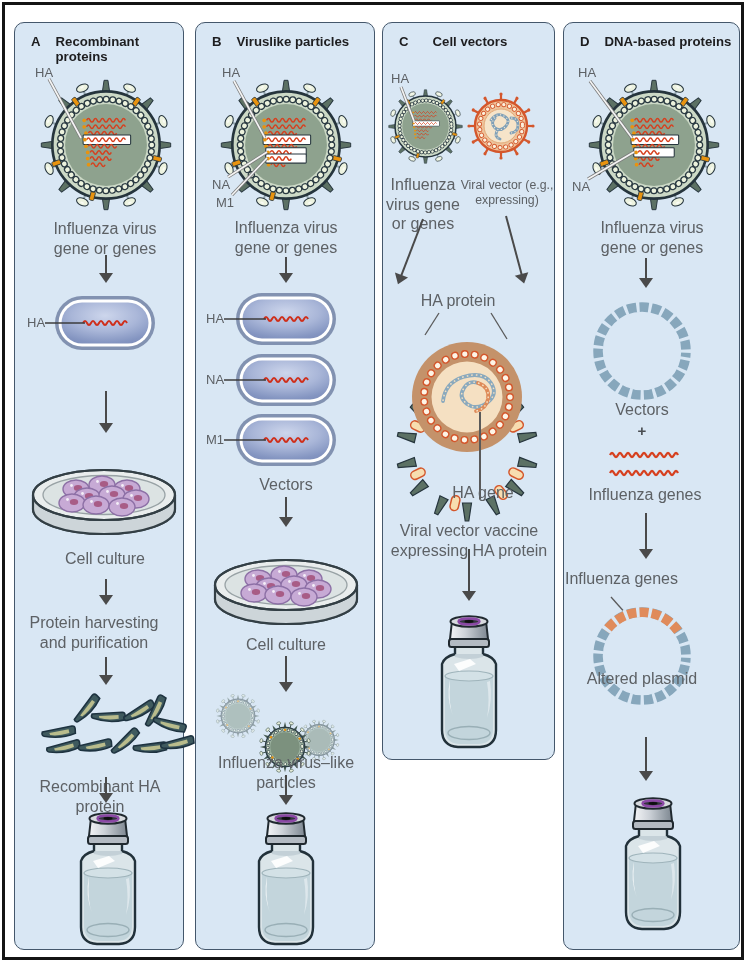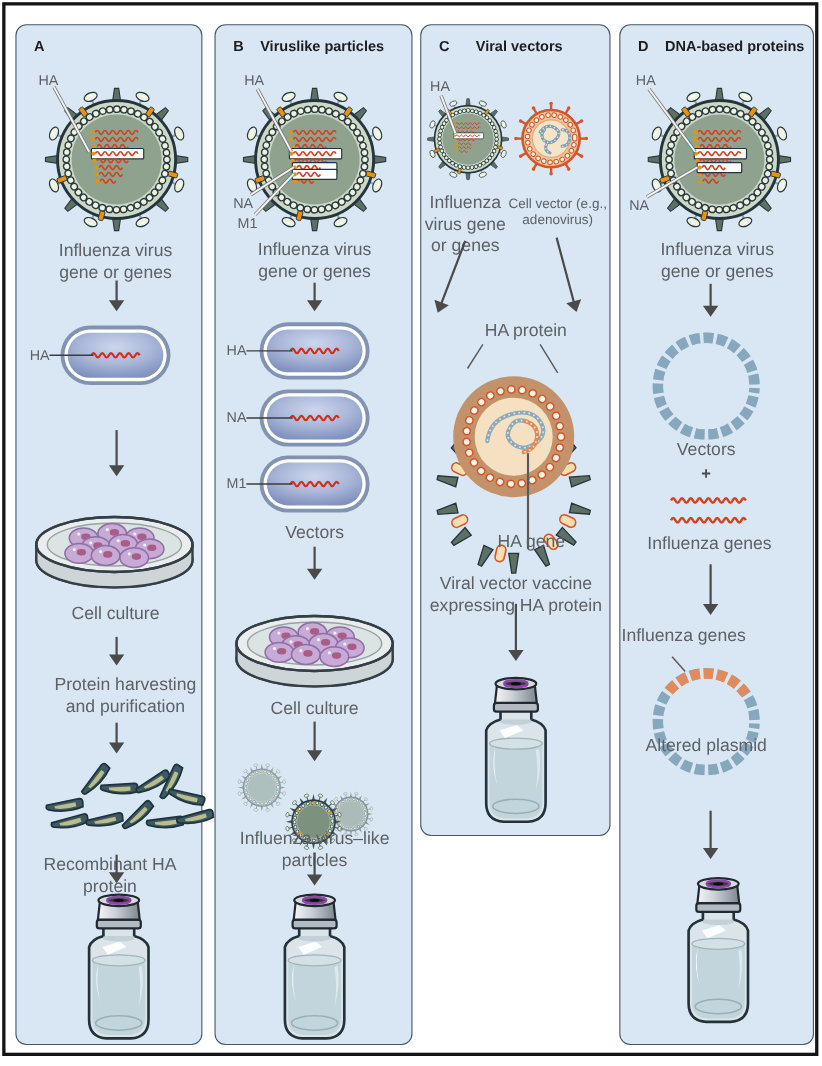--- a/index.html
+++ b/index.html
@@ -199,20 +199,21 @@
 <g id="vvxSp">
           <path d="M83.5,35 L92.5,35 L89.8,17 L86.2,17 Z" fill="#5c7164" stroke="#26353d" stroke-width="1.2"></path>
         </g>
 <rect id="vvxStud" x="83.8" y="26" width="8.4" height="15" rx="4.2" fill="#f7ddb0" stroke="#d4572c" stroke-width="1.5"></rect>
 </defs>
 </svg>
 
 <div class="panel" style="left:14px;top:22px;width:170px;height:928px">
   <div class="ttl">
     <span>A</span>
+    <span>Recombinant proteins</span>
   </div>
   <svg class="abs" style="left:0;top:34px" width="170" height="160" viewBox="0 0 170 160">
     <g transform="translate(25,22) scale(0.88)">
           <use href="#flu-core"></use>
         </g>
     <line x1="34" y1="22" x2="66" y2="81" class="lnc"></line>
         <line x1="34" y1="22" x2="66" y2="81" class="lnw"></line>
     <text x="20" y="20" class="svglabel">HA</text>
   </svg>
   <div class="cap" style="left:20px;top:196px;width:140px">Influenza virus gene or genes</div>
@@ -224,21 +225,21 @@
     <use href="#w44" x="68" y="32" stroke="#cf2f1b" stroke-width="2"></use>
     <line x1="30" y1="32" x2="70" y2="32" stroke="#3c3c3c" stroke-width="1.3"></line>
     <text x="12" y="36" class="svglabel">HA</text>
   </svg>
   <div class="arrow" style="left:82px;top:368px;height:42px"></div>
   <svg class="abs" style="left:9px;top:424px" width="160" height="95" viewBox="0 0 160 95">
         <use href="#dishG"></use>
       </svg>
   <div class="cap" style="left:20px;top:526px;width:140px">Cell culture</div>
   <div class="arrow" style="left:82px;top:556px;height:26px"></div>
-  <div class="cap" style="left:24px;top:590px;width:150px">Protein harvesting and purification</div>
+  <div class="cap" style="left:4px;top:590px;width:150px">Protein harvesting and purification</div>
   <div class="arrow" style="left:82px;top:634px;height:28px"></div>
   <svg class="abs" style="left:23px;top:668px" width="150" height="60" viewBox="0 0 150 60">
     <use href="#coneG" transform="translate(4,32) rotate(4)"></use>
     <use href="#coneG" transform="translate(30,22) rotate(-38)"></use>
     <use href="#coneG" transform="translate(55,14) rotate(12)"></use>
     <use href="#coneG" transform="translate(82,18) rotate(-18)"></use>
     <use href="#coneG" transform="translate(100,28) rotate(-50)"></use>
     <use href="#coneG" transform="translate(120,18) rotate(28)"></use>
     <use href="#coneG" transform="translate(8,48) rotate(0)"></use>
     <use href="#coneG" transform="translate(40,46) rotate(2)"></use>
@@ -319,21 +320,21 @@
   <div class="cap" style="left:0px;top:730px;width:180px">Influenza virus–like particles</div>
   <div class="arrow" style="left:81px;top:752px;height:30px"></div>
   <svg class="abs" style="left:45px;top:786px" width="90" height="140" viewBox="0 0 90 140">
         <use href="#vialG"></use>
       </svg>
 </div>
 
 <div class="panel" style="left:382px;top:22px;width:173px;height:738px">
   <div class="ttl" style="gap:24px">
     <span>C</span>
-    <span>Viral vectors</span>
+    <span>Cell vectors</span>
   </div>
   <svg class="abs" style="left:0;top:44px" width="100" height="112" viewBox="0 0 100 112">
     <g transform="translate(5,22) scale(0.5)">
           <use href="#flu-core"></use>
         </g>
     <line x1="18" y1="20" x2="31" y2="54" class="lnc"></line>
         <line x1="18" y1="20" x2="31" y2="54" class="lnw"></line>
     <text x="8" y="16" class="svglabel">HA</text>
   </svg>
   <svg class="abs" style="left:82px;top:67px" width="72" height="72" viewBox="0 0 72 72">
@@ -353,24 +354,24 @@
         <use href="#adSp" transform="rotate(300 36 36)"></use>
         <use href="#adSp" transform="rotate(330 36 36)"></use>
     <circle cx="36" cy="36" r="26" fill="#eec49c" stroke="#d4572c" stroke-width="2.4"></circle>
     <circle cx="36" cy="36" r="21.5" fill="none" stroke="#d4572c" stroke-width="5" stroke-dasharray="0.1 5.65" stroke-linecap="round"></circle>
     <circle cx="36" cy="36" r="21.5" fill="none" stroke="#fbf0dd" stroke-width="3.2" stroke-dasharray="0.1 5.65" stroke-linecap="round"></circle>
     <circle cx="36" cy="36" r="17" fill="#f6e4c9" stroke="#e3a877" stroke-width="1"></circle>
     <path d="M26,30 q6,-8 13,-4 q7,4 2,10 q-5,6 -11,2 q-5,-5 0,-10 m16,0 q7,0 7,7 q0,7 -7,8 m-14,-2 q-3,6 3,8" fill="none" stroke="#7fa0b8" stroke-width="2.8" stroke-linecap="round"></path>
     <path d="M26,30 q6,-8 13,-4 q7,4 2,10 q-5,6 -11,2 q-5,-5 0,-10 m16,0 q7,0 7,7 q0,7 -7,8 m-14,-2 q-3,6 3,8" fill="none" stroke="#f6e8d2" stroke-width="1.1" stroke-dasharray="1.2 2.4"></path>
   </svg>
   <div class="cap" style="left:2px;top:152px;width:76px">Influenza virus gene or genes</div>
-  <div class="cap" style="left:76px;top:155px;width:96px;font-size:12.3px">Cell vector (e.g., adenovirus)</div>
+  <div class="cap" style="left:76px;top:155px;width:96px;font-size:12.3px">Viral vector (e.g., expressing)</div>
   <div class="arrow" style="left:31px;top:196px;height:70px;transform:rotate(21deg);transform-origin:9px 0"></div>
   <div class="arrow" style="left:114px;top:193px;height:70px;transform:rotate(-15deg);transform-origin:9px 0"></div>
-  <div class="cap" style="left:20px;top:268px;width:150px">HA protein</div>
+  <div class="cap" style="left:0;top:268px;width:150px">HA protein</div>
   <svg class="abs" style="left:-4px;top:286px" width="176" height="196" viewBox="0 0 176 196">
     <line x1="60" y1="4" x2="46" y2="26" class="ptr"></line>
     <line x1="112" y1="4" x2="128" y2="30" class="ptr"></line>
     <g>
       <use href="#vvxSp" transform="translate(0,53)"></use>
       <use href="#vvxSp" transform="translate(0,53) rotate(25.7 88 88)"></use>
           <use href="#vvxSp" transform="translate(0,53) rotate(51.4 88 88)"></use>
           <use href="#vvxSp" transform="translate(0,53) rotate(77.1 88 88)"></use>
           <use href="#vvxSp" transform="translate(0,53) rotate(102.8 88 88)"></use>
           <use href="#vvxSp" transform="translate(0,53) rotate(128.5 88 88)"></use>

